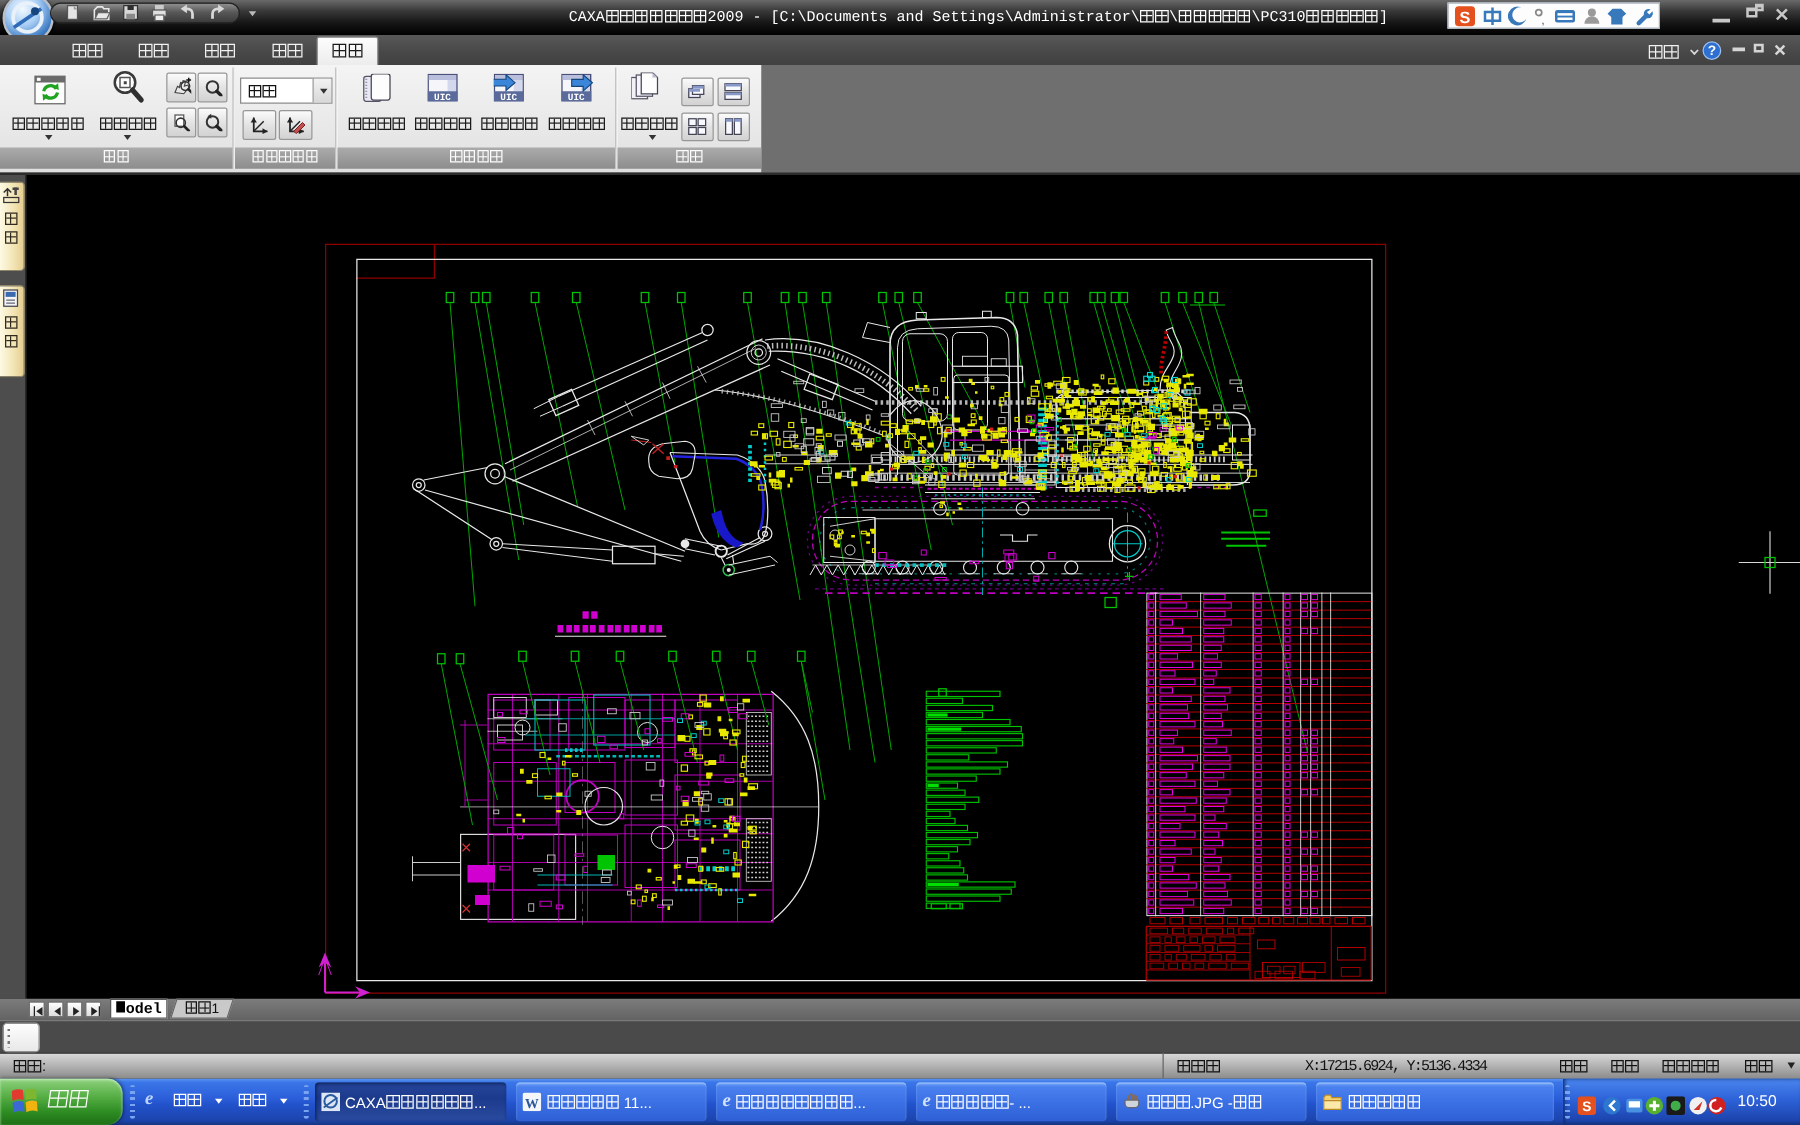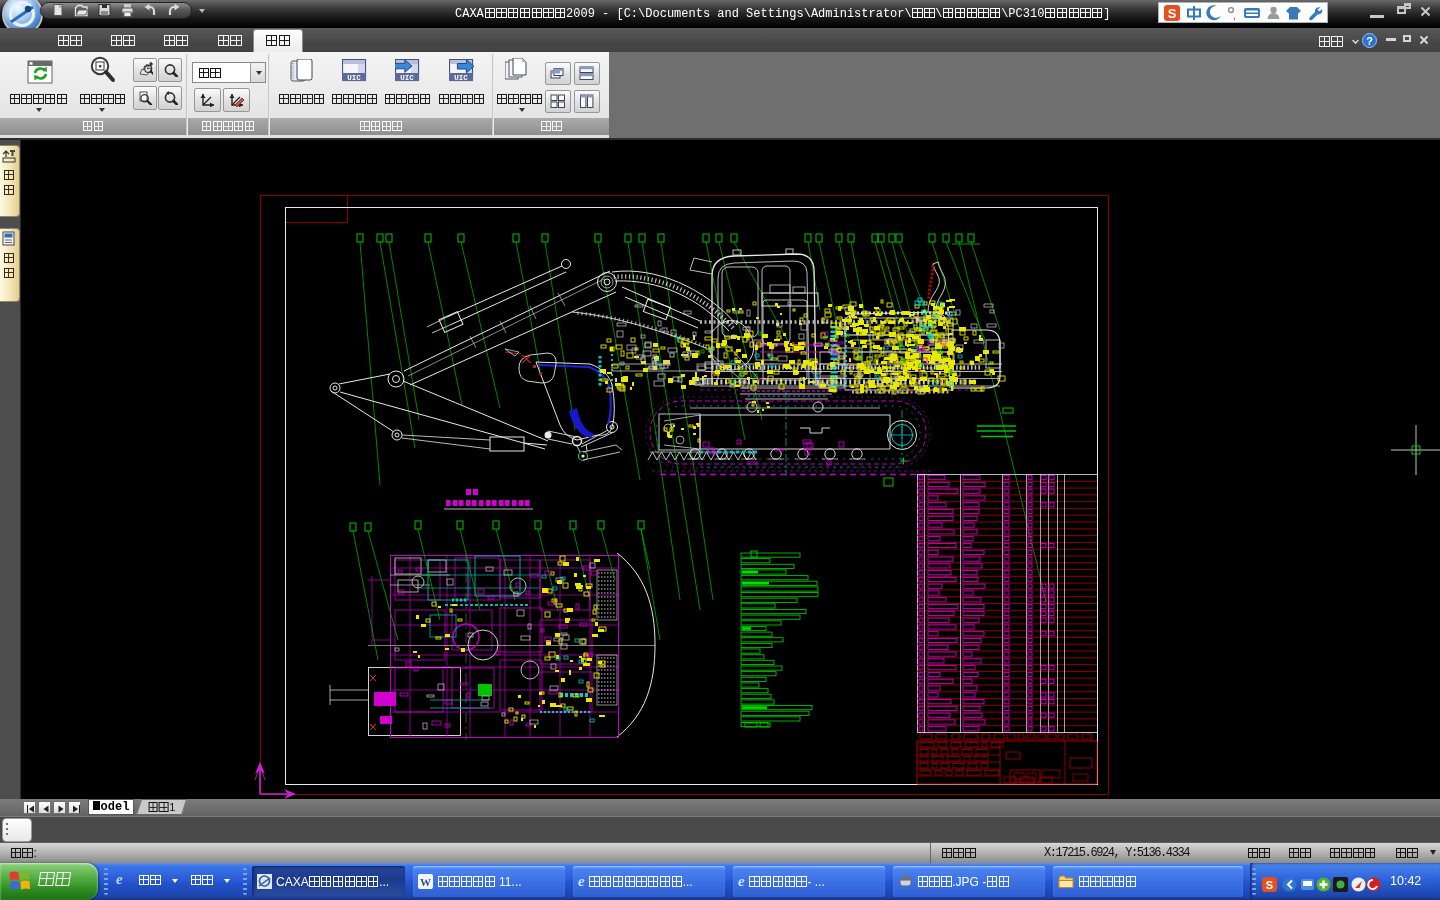--- a/index.html
+++ b/index.html
@@ -2106,13 +2106,13 @@
         <circle cx="7.5" cy="7.5" r="7" fill="#f0f0f0"></circle>
         <path d="M4 11 L11 4 l-2.5 7 z" fill="#d03028"></path>
       </svg>
     </div>
     <div class="abs" style="left:1366px;top:877px">
       <svg width="15" height="15" viewBox="0 0 15 15" style="position:relative;left:0px;top:0px">
         <circle cx="7.5" cy="7.5" r="7" fill="#d02020"></circle>
         <path d="M7 3 a4.5 4.5 0 1 0 4 6" stroke="#fff" stroke-width="2" fill="none"></path>
       </svg>
     </div>
-    <div id="clock" class="abs">10:42</div>
+    <div id="clock" class="abs">10:50</div>
   </div>
 </body></html>

